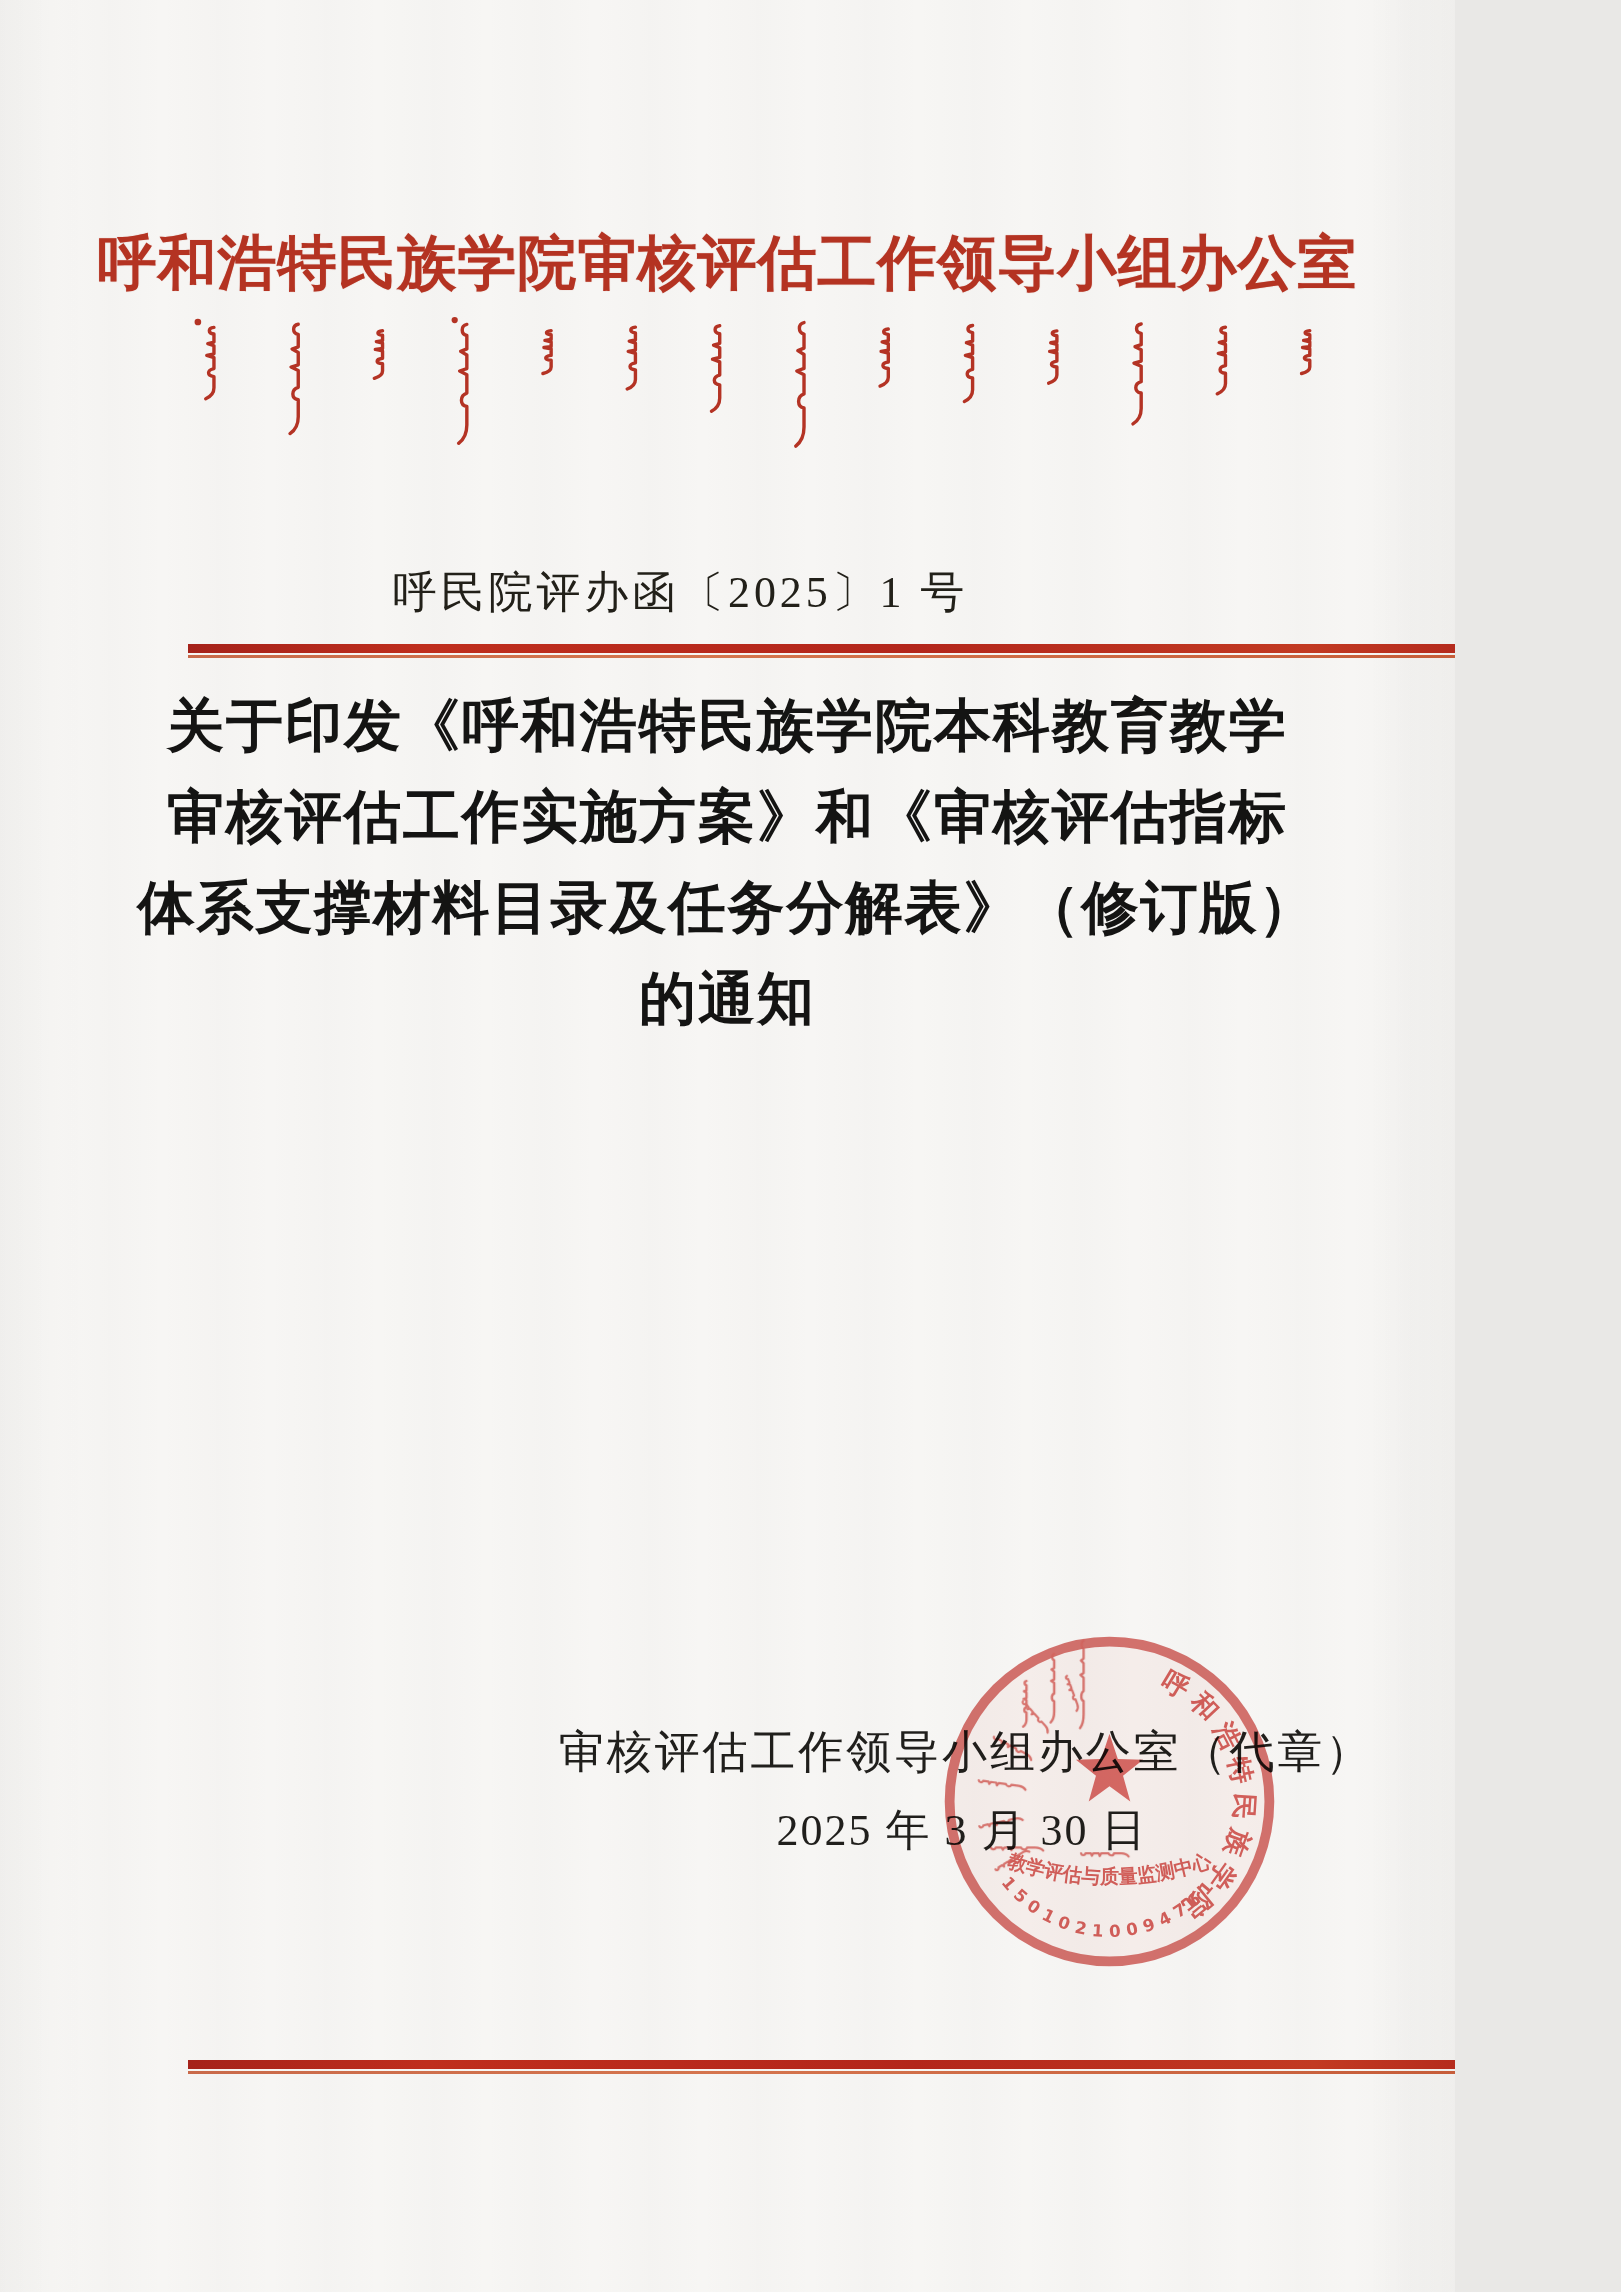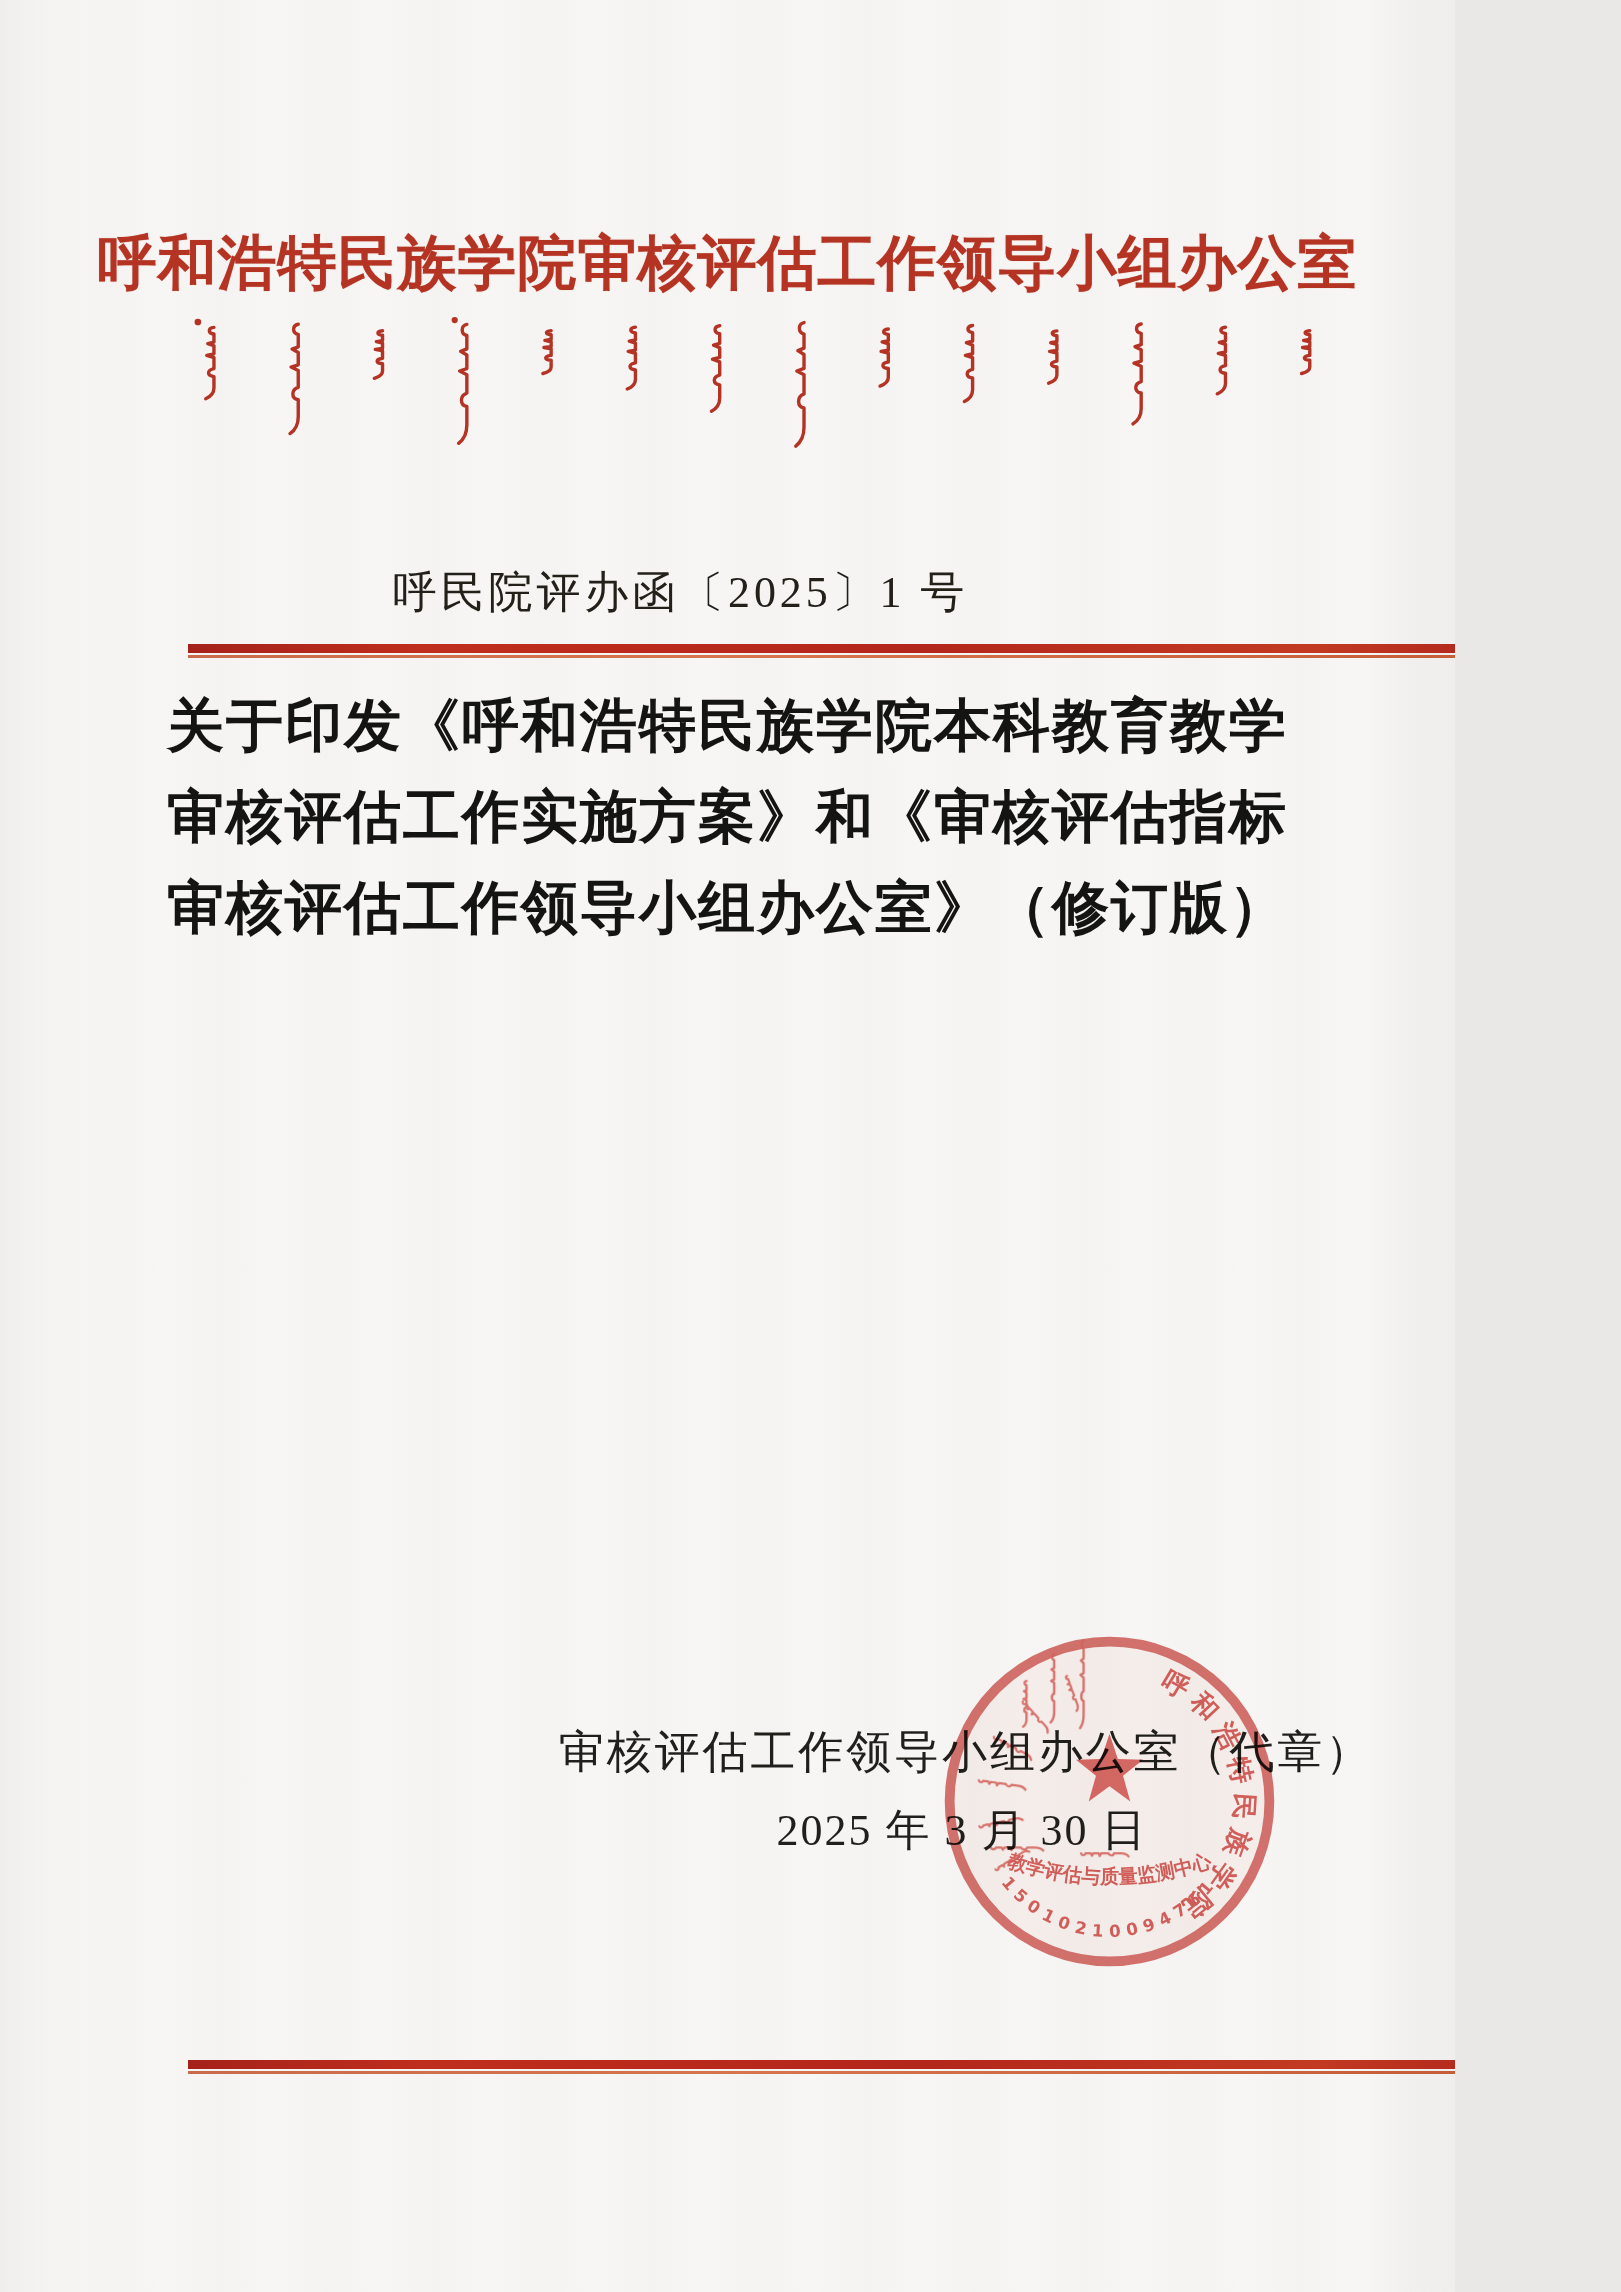--- a/index.html
+++ b/index.html
@@ -91,21 +91,22 @@
   <div class="doc-number">呼民院评办函〔2025〕1 号</div>
 
   <div class="rule rule-top">
     <div class="thick"></div>
     <div class="thin"></div>
   </div>
 
   <div class="doc-title">
     <div>关于印发《呼和浩特民族学院本科教育教学</div>
     <div>审核评估工作实施方案》和《审核评估指标</div>
-    <div>审核评估工作领导小组办公室》（修订版）</div>
+    <div>体系支撑材料目录及任务分解表》（修订版）</div>
+    <div>的通知</div>
   </div>
 
 
   <div class="sign-org">审核评估工作领导小组办公室（代章）</div>
   <div class="sign-date">2025 年 3 月 30 日</div>
 
   <svg class="seal" width="357" height="365" viewBox="0 0 364 372" aria-hidden="true">
     <defs>
       <path id="arcCN" d="M229.9,63.3 A128,128 0 0 1 246,292.9" fill="none"></path>
       <path id="arcCtr" d="M74,247 Q182,284 290,247" fill="none"></path>

